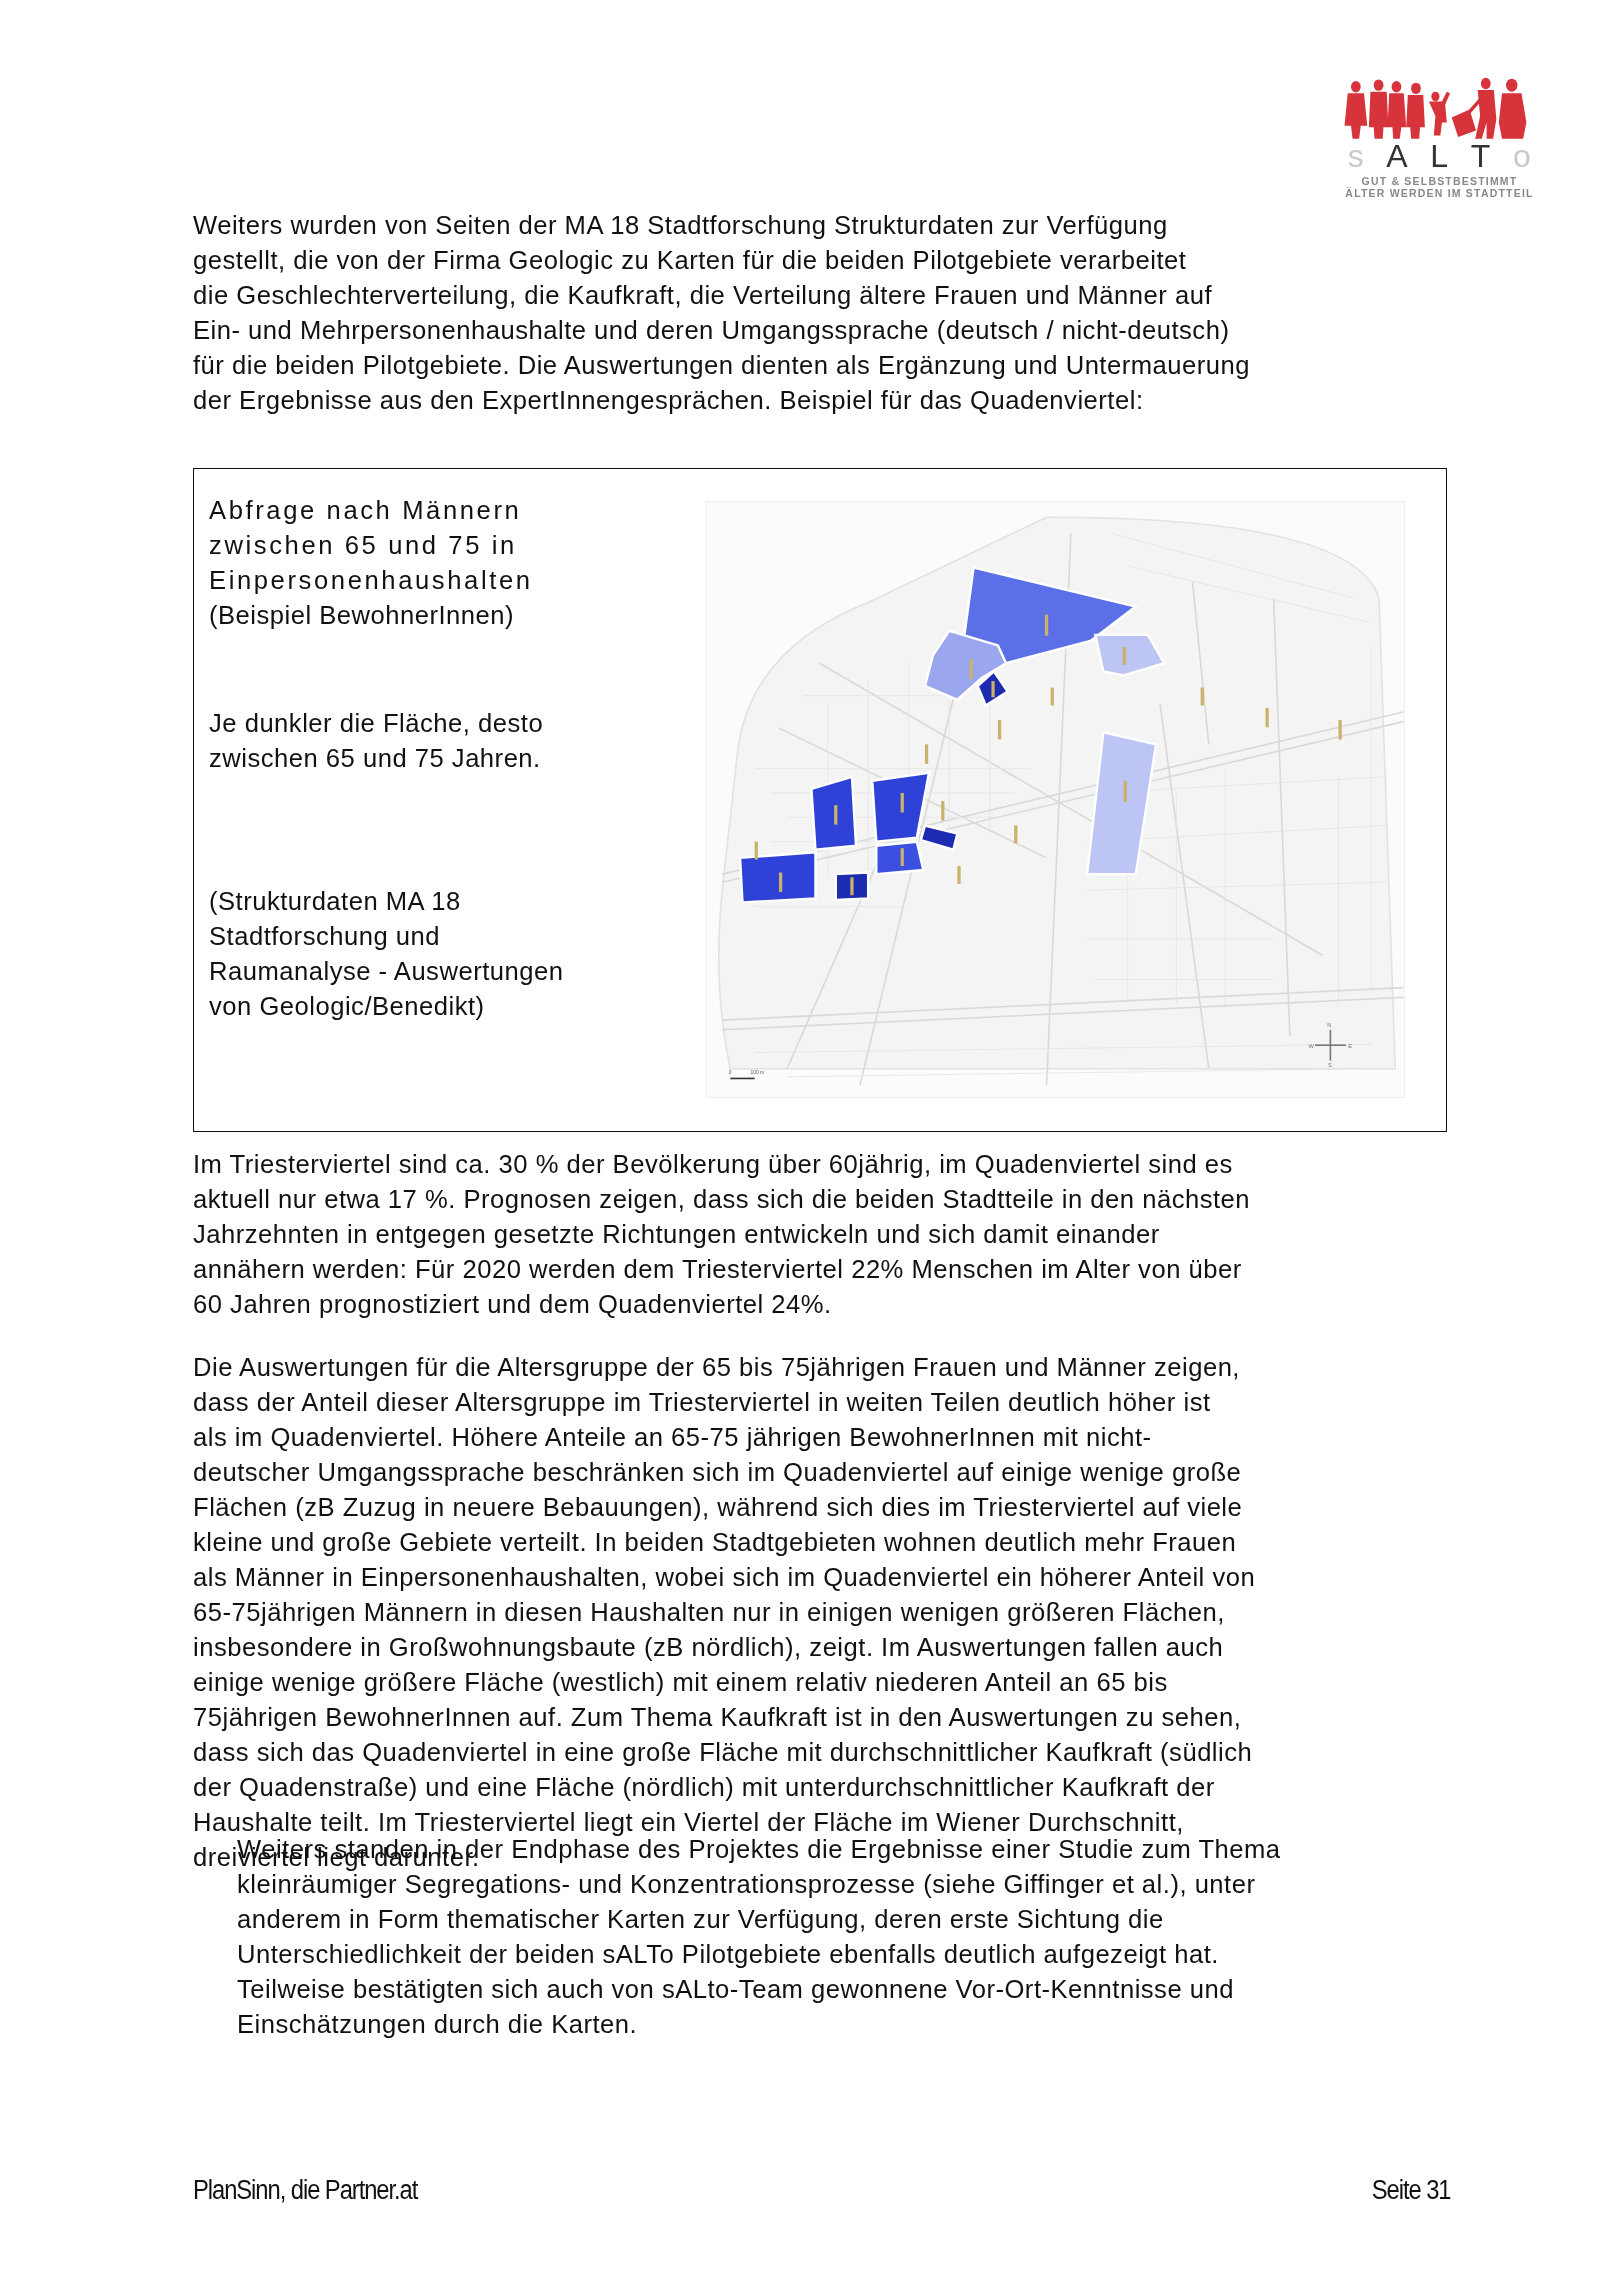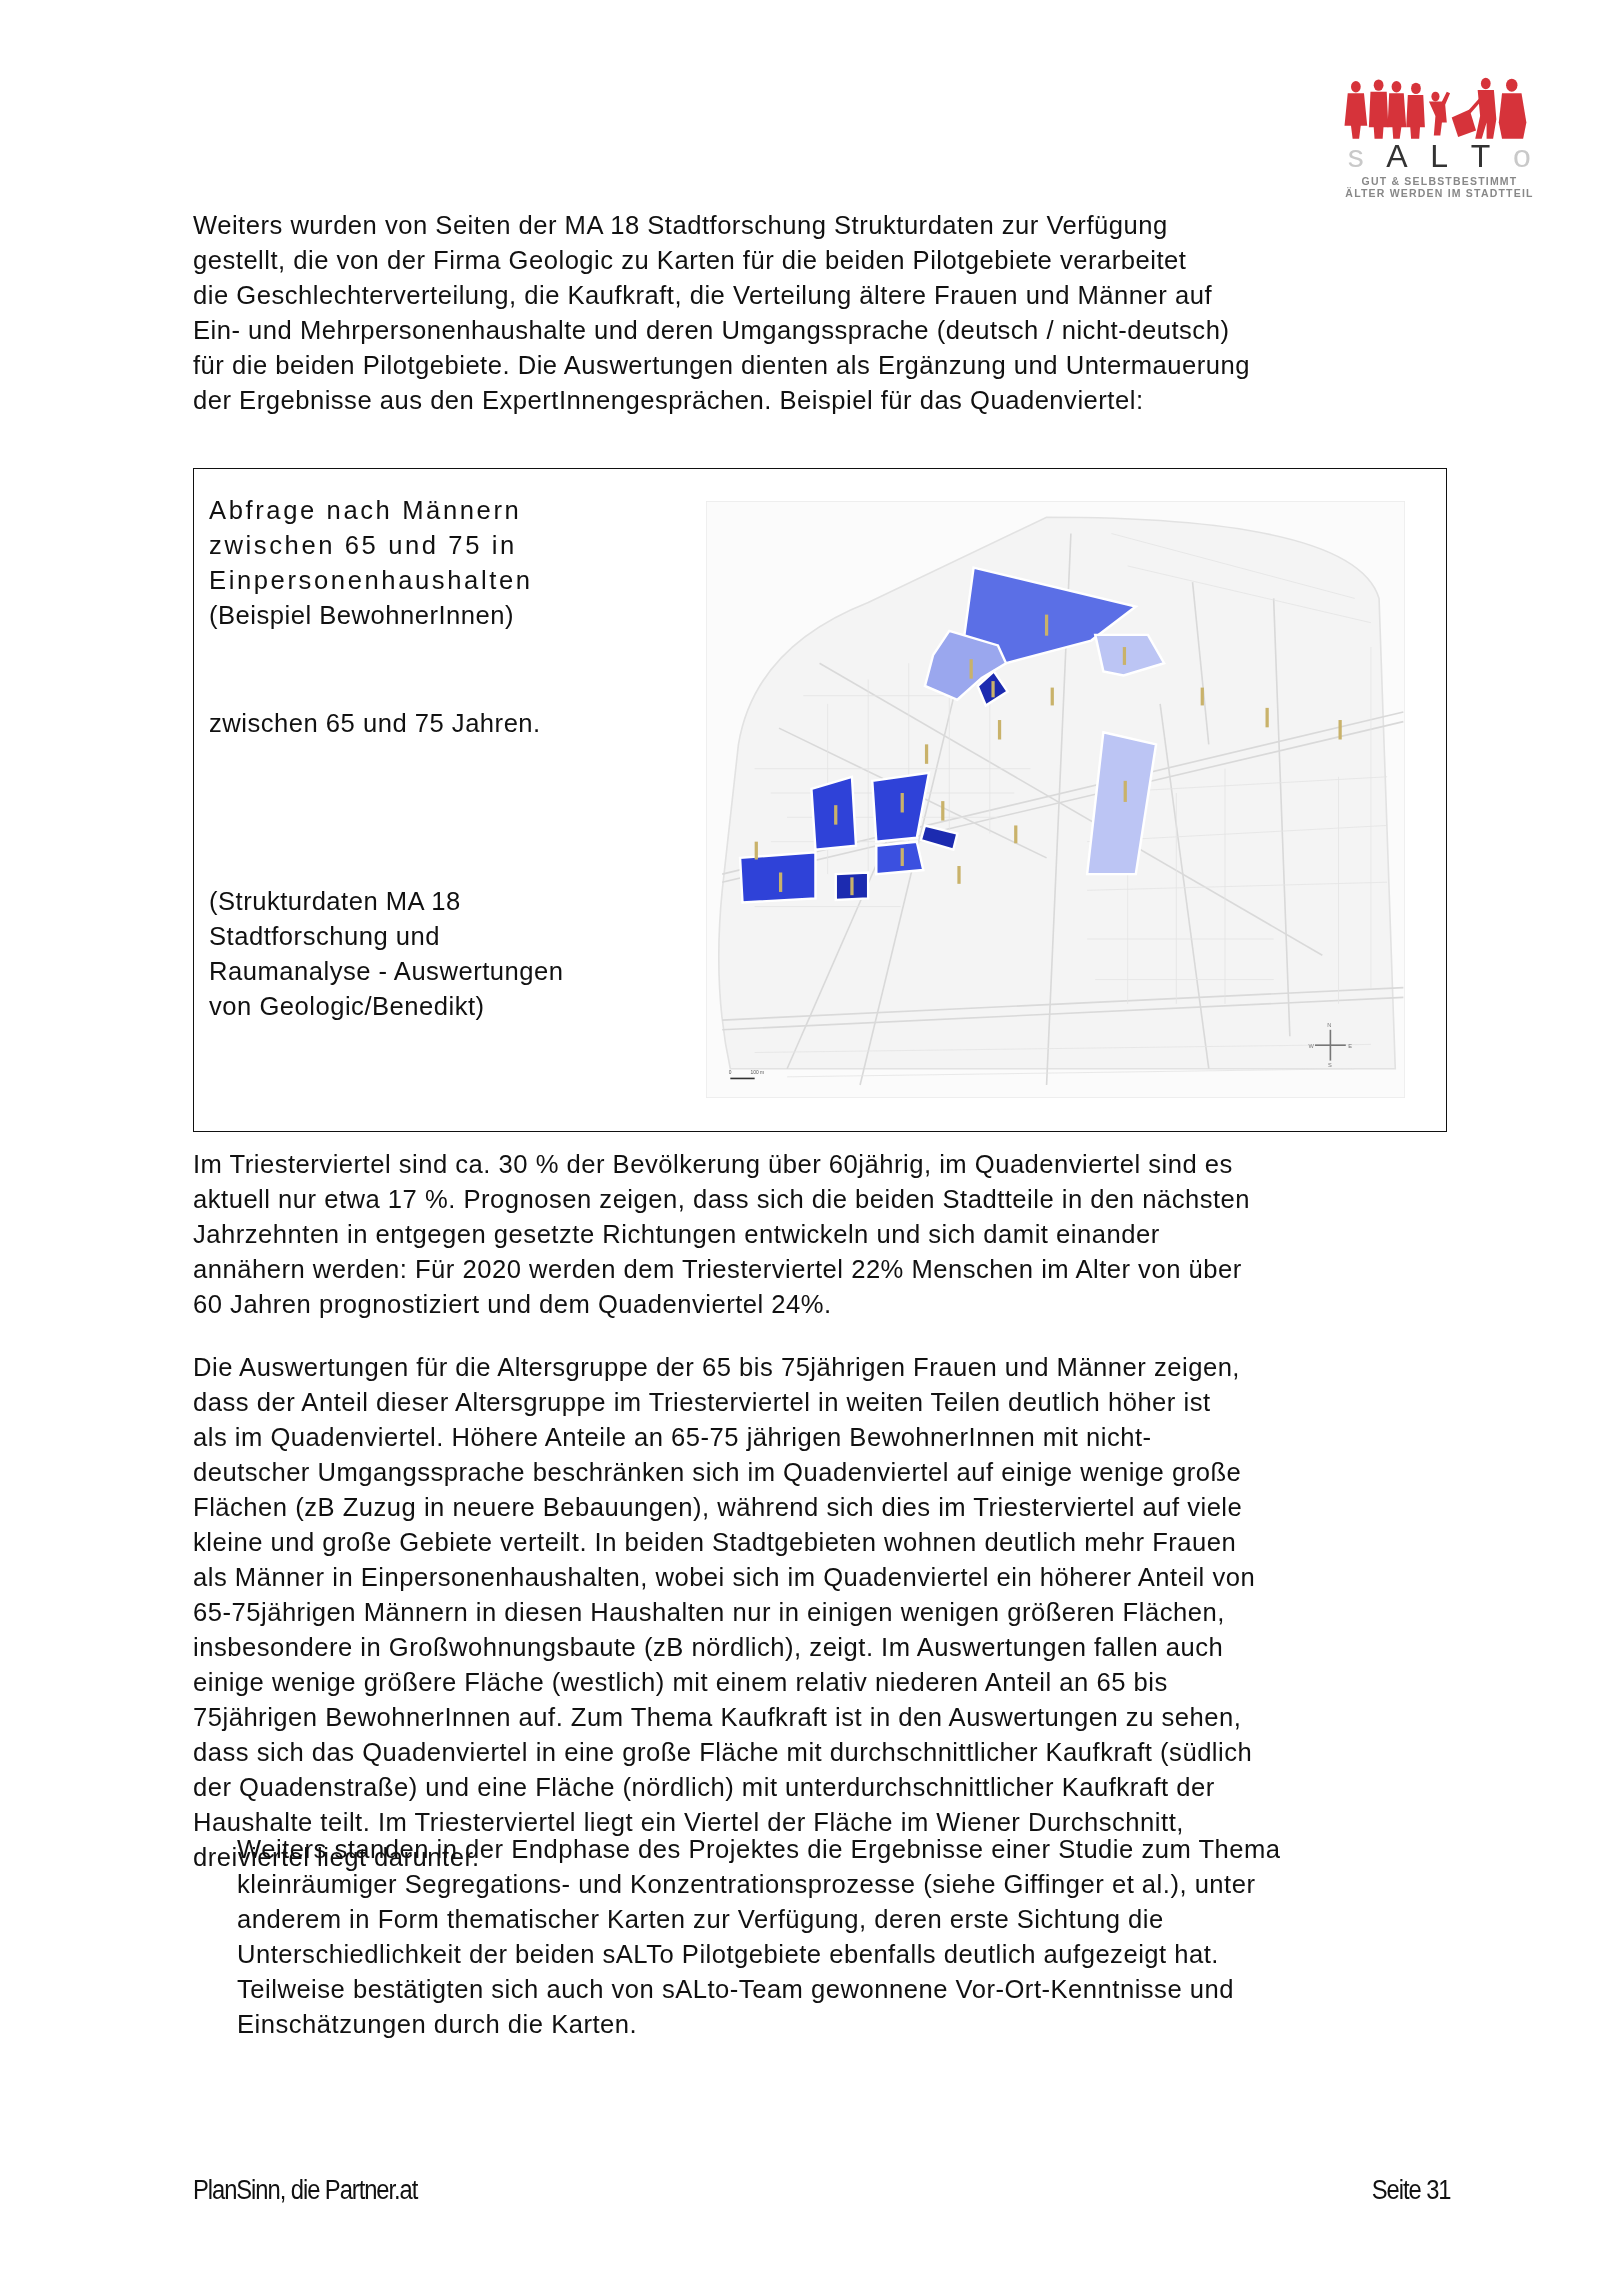--- a/index.html
+++ b/index.html
@@ -83,20 +83,21 @@
 
 <div class="figbox"></div>
 
 <div class="caption" id="cap1">
   <div>Abfrage nach Männern</div>
   <div>zwischen 65 und 75 in</div>
   <div>Einpersonenhaushalten</div>
   <div class="last">(Beispiel BewohnerInnen)</div>
 </div>
 <div class="caption" id="cap2">
+  <div>Je dunkler die Fläche, desto</div>
   <div>zwischen 65 und 75 Jahren.</div>
 </div>
 <div class="caption" id="cap3">
   <div>(Strukturdaten MA 18</div>
   <div>Stadtforschung und</div>
   <div>Raumanalyse - Auswertungen</div>
   <div>von Geologic/Benedikt)</div>
 </div>
 
 <div class="map">

